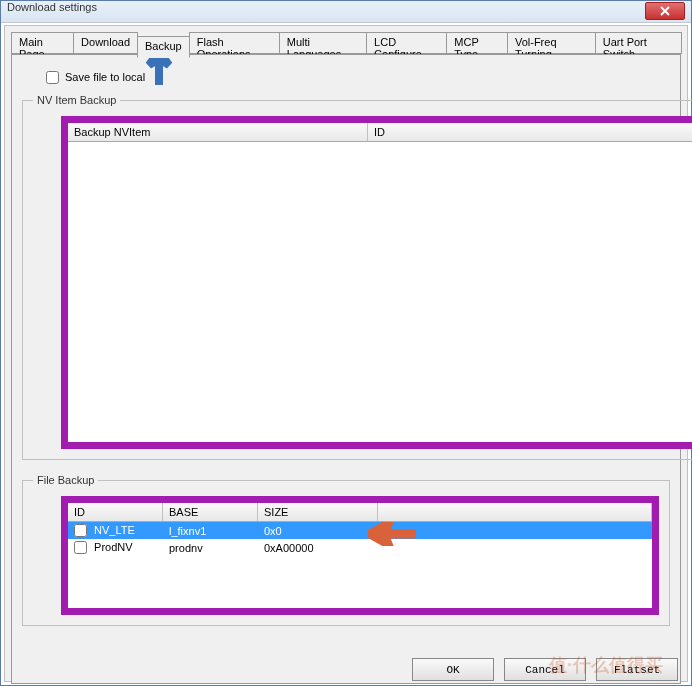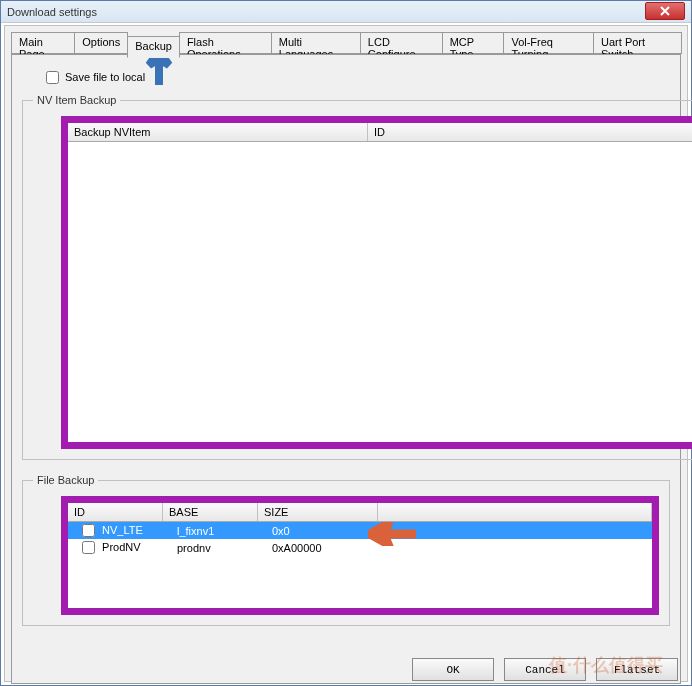--- a/index.html
+++ b/index.html
@@ -1,38 +1,38 @@
 <!DOCTYPE html>
 <html><head>
 <meta charset="utf-8">
 <style>
 * { box-sizing: border-box; margin: 0; padding: 0; font-family: Tahoma, sans-serif; font-size: 11px; }
 body { background: #d0e0ee; overflow: hidden; }
 .window { width: 692px; height: 686px; position: relative; background: #fff; border: 1px solid #5a7ba8; }
-.titlebar { height: 22px; background: linear-gradient(#e8f0f8, #d8e6f2); display: flex; align-items: center; padding: 0 6px; border-bottom: 1px solid #c0c8d0; }
+.titlebar { height: 22px; background: linear-gradient(#e8f0f8, #d8e6f2); display: flex; align-items: flex-start; padding: 0 6px; border-bottom: 1px solid #c0c8d0; }
 .titlebar-text { flex: 1; color: #333; }
 .close-btn { width: 40px; height: 18px; background: linear-gradient(#e27070, #c83030); border: 1px solid #a02020; border-radius: 2px; color: #fff; display:flex; align-items:center; justify-content:center; position:absolute; top:1px; right:6px; cursor:pointer; }
 .close-btn svg { width:10px; height:10px; }
 .content { position:absolute; left:3px; right:3px; top:24px; bottom:3px; background:#f0f0f0; border:1px solid #c0c0c0; padding:6px; }
 .tabs { display:flex; border-bottom:none; height:22px; }
 .tab { padding:3px 7px; border:1px solid #999; background:#f0f0f0; cursor:pointer; margin-right:-1px; position:relative; }
 .tab.active { background:#f0f0f0; border-bottom:1px solid #f0f0f0; z-index:2; top:4px; }
 .tab-body { border:1px solid #999; padding:10px; height:630px; position:relative; background:#f0f0f0; }
 .checkbox-row { display:flex; align-items:flex-start; margin:6px 0 10px 24px; }
 .checkbox-row input { margin-right:6px; }
 fieldset { border:1px solid #c0c0c0; padding:10px; margin-bottom:14px; position:relative; }
 legend { padding:0 4px; font-size:11px; color:#333; }
 .table-wrap { border:7px solid #a21caf; background:#fde047;margin-left:28px; }
 .table-head { display:flex; background:linear-gradient(#fafafa,#e8e8e8); border-bottom:1px solid #aaa; }
 .th { padding:3px 6px; border-right:1px solid #c0c0c0; background:linear-gradient(#fafafa,#e8e8e8); }
 .nv-table .table-body { height:300px; overflow:auto; background:#fff; }
 .file-table .table-body { height:86px; background:#fff; }
 .tr { display:flex; border-bottom:0px solid #eee; height:17px; align-items:center; }
 .tr.selected { background:#3399ff; color:#fff; }
-.td { padding:2px 14px; white-space:nowrap; overflow:hidden; }
+.td { padding:2px 6px; white-space:nowrap; overflow:hidden; }
 .td input[type=checkbox]{ margin-right:4px; vertical-align:middle; }
 .btn-row { position:absolute; right:2px; bottom:2px; display:flex; gap:10px; }
 .btn { width:82px; height:23px; background:linear-gradient(#fafafa,#e0e0e0); border:1px solid #888; cursor:pointer;font-family:Liberation Mono, monospace; }
 .arrow-blue { position:absolute; left:138px; top:46px; pointer-events:none; }
 .arrow-red { position:absolute; left:367px; top:521px; pointer-events:none; }
 .watermark { position:absolute; right:28px; bottom:8px; opacity:0.25; pointer-events:none; font-size:18px; font-weight:bold; color:#c2410c; }
 .col-nv-name{width:300px} .col-nv-id{width:330px}
 .col-id{width:95px} .col-base{width:95px} .col-size{width:120px} .col-rest{flex:1}
 </style>
 </head>
@@ -44,21 +44,21 @@
     <div class="close-btn">
       <svg viewBox="0 0 10 10">
           <path d="M1 1 L9 9 M9 1 L1 9" stroke="#fff" stroke-width="2"></path>
         </svg>
     </div>
   </div>
 
   <div class="content">
     <div class="tabs" id="tabs">
         <div class="tab">Main Page</div>
-        <div class="tab">Options</div>
+        <div class="tab">Download</div>
         <div class="tab active">Backup</div>
         <div class="tab">Flash Operations</div>
         <div class="tab">Multi Languages</div>
         <div class="tab">LCD Configure</div>
         <div class="tab">MCP Type</div>
         <div class="tab">Vol-Freq Turning</div>
         <div class="tab">Uart Port Switch</div>
       </div>
 
     <div class="tab-body">

